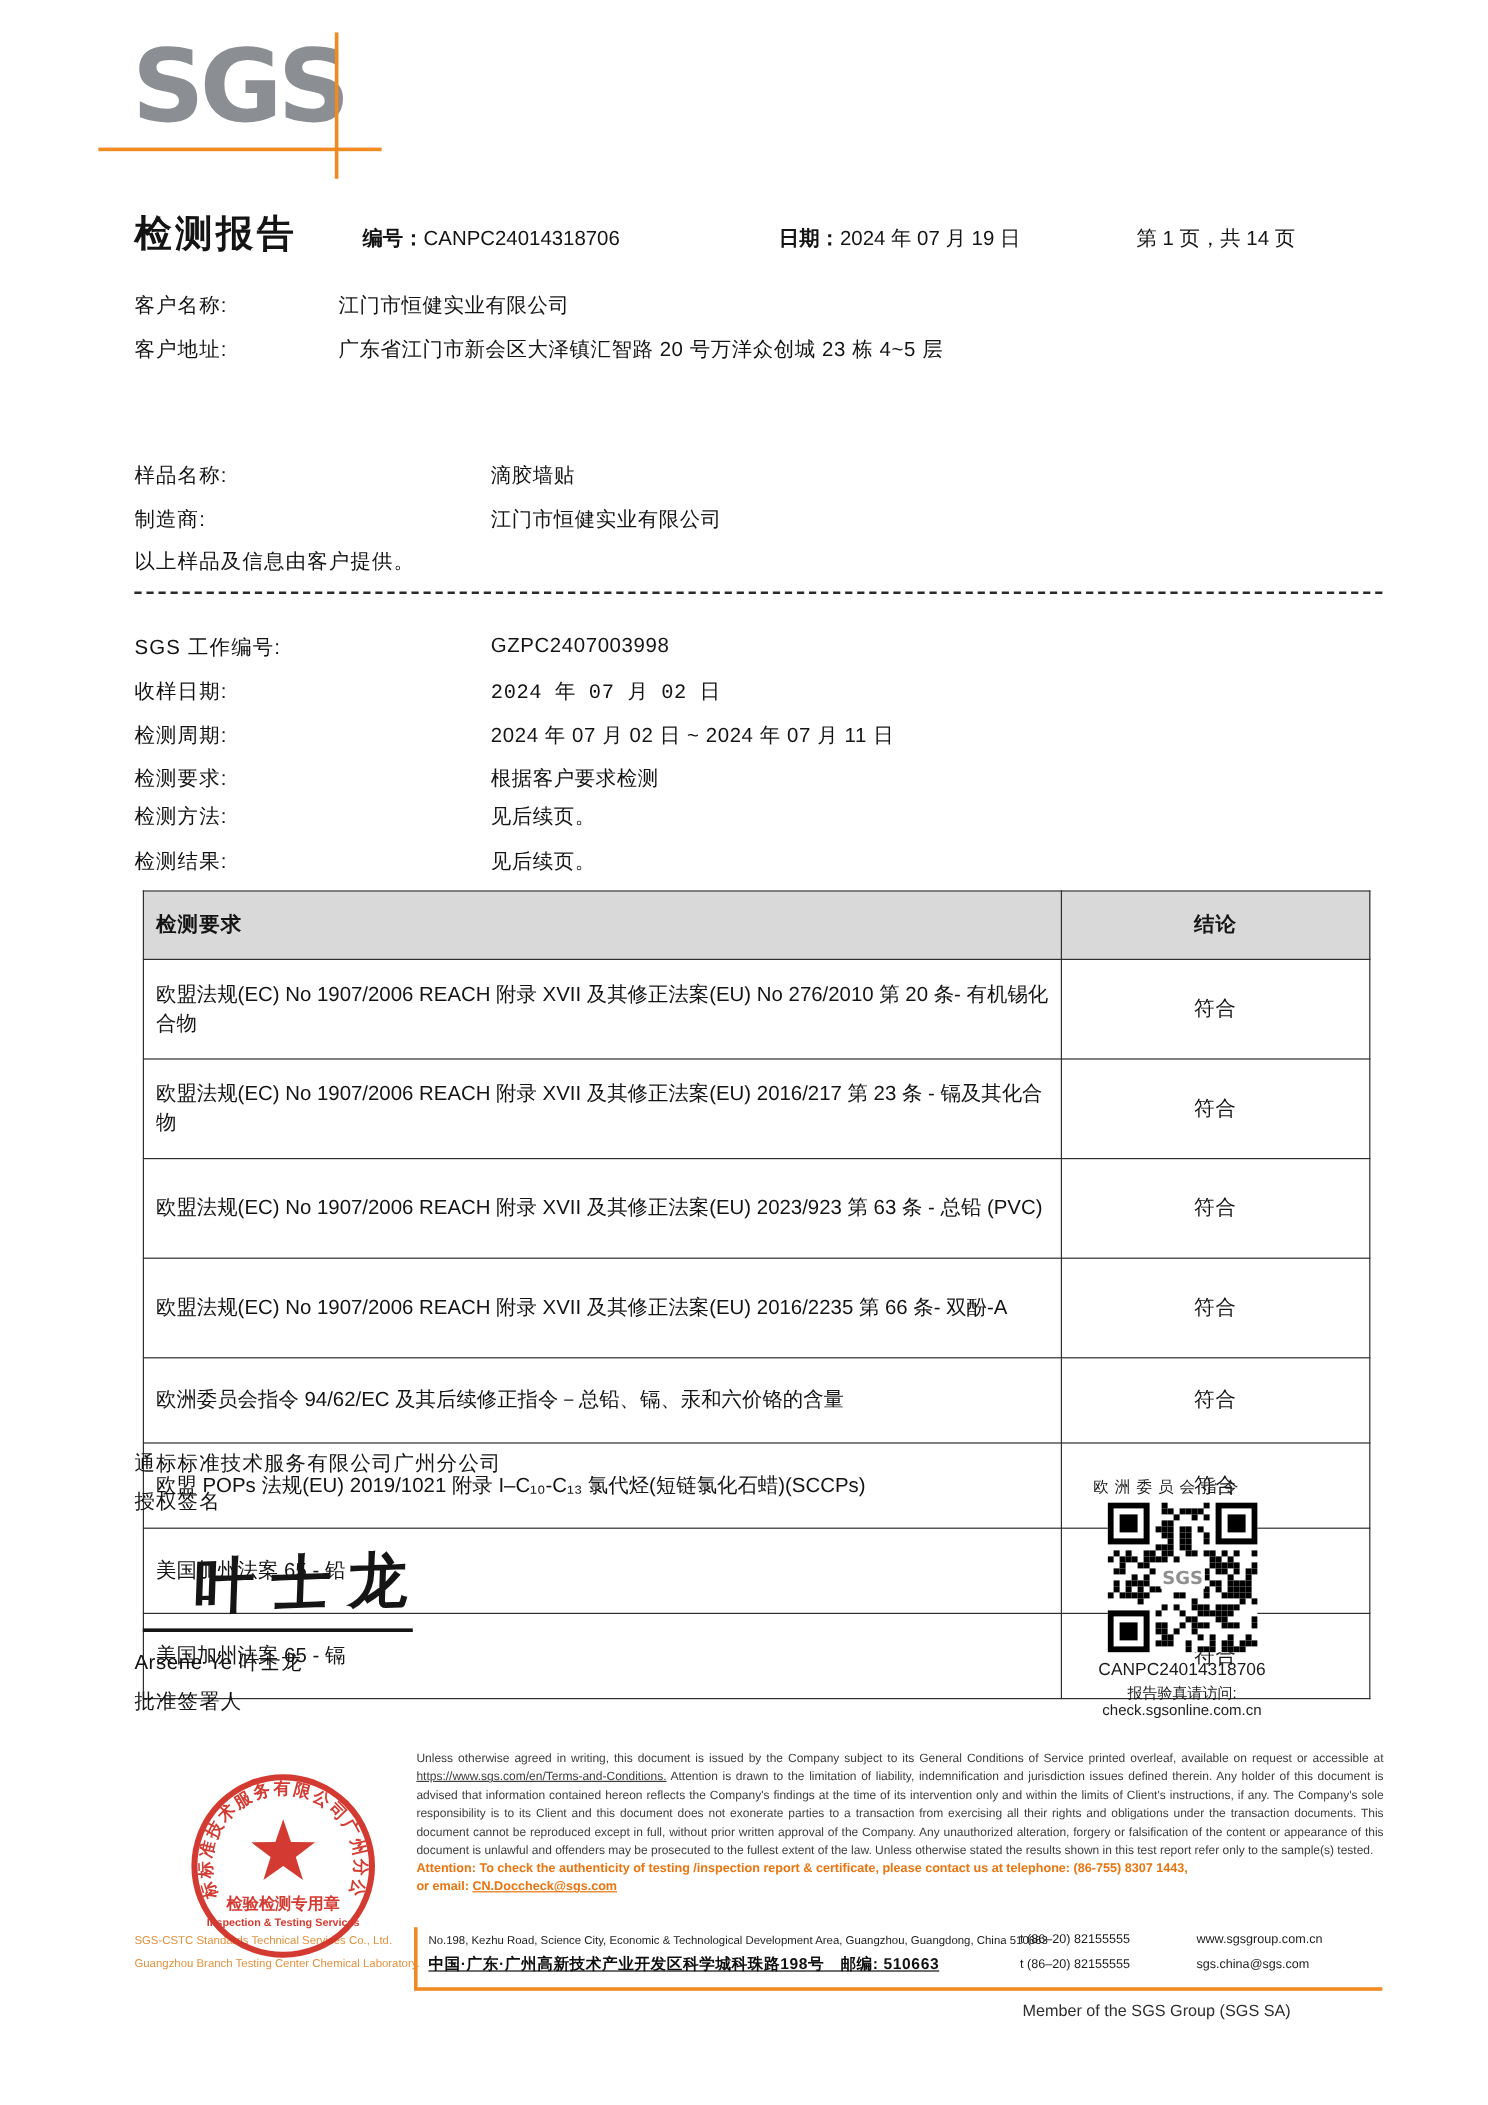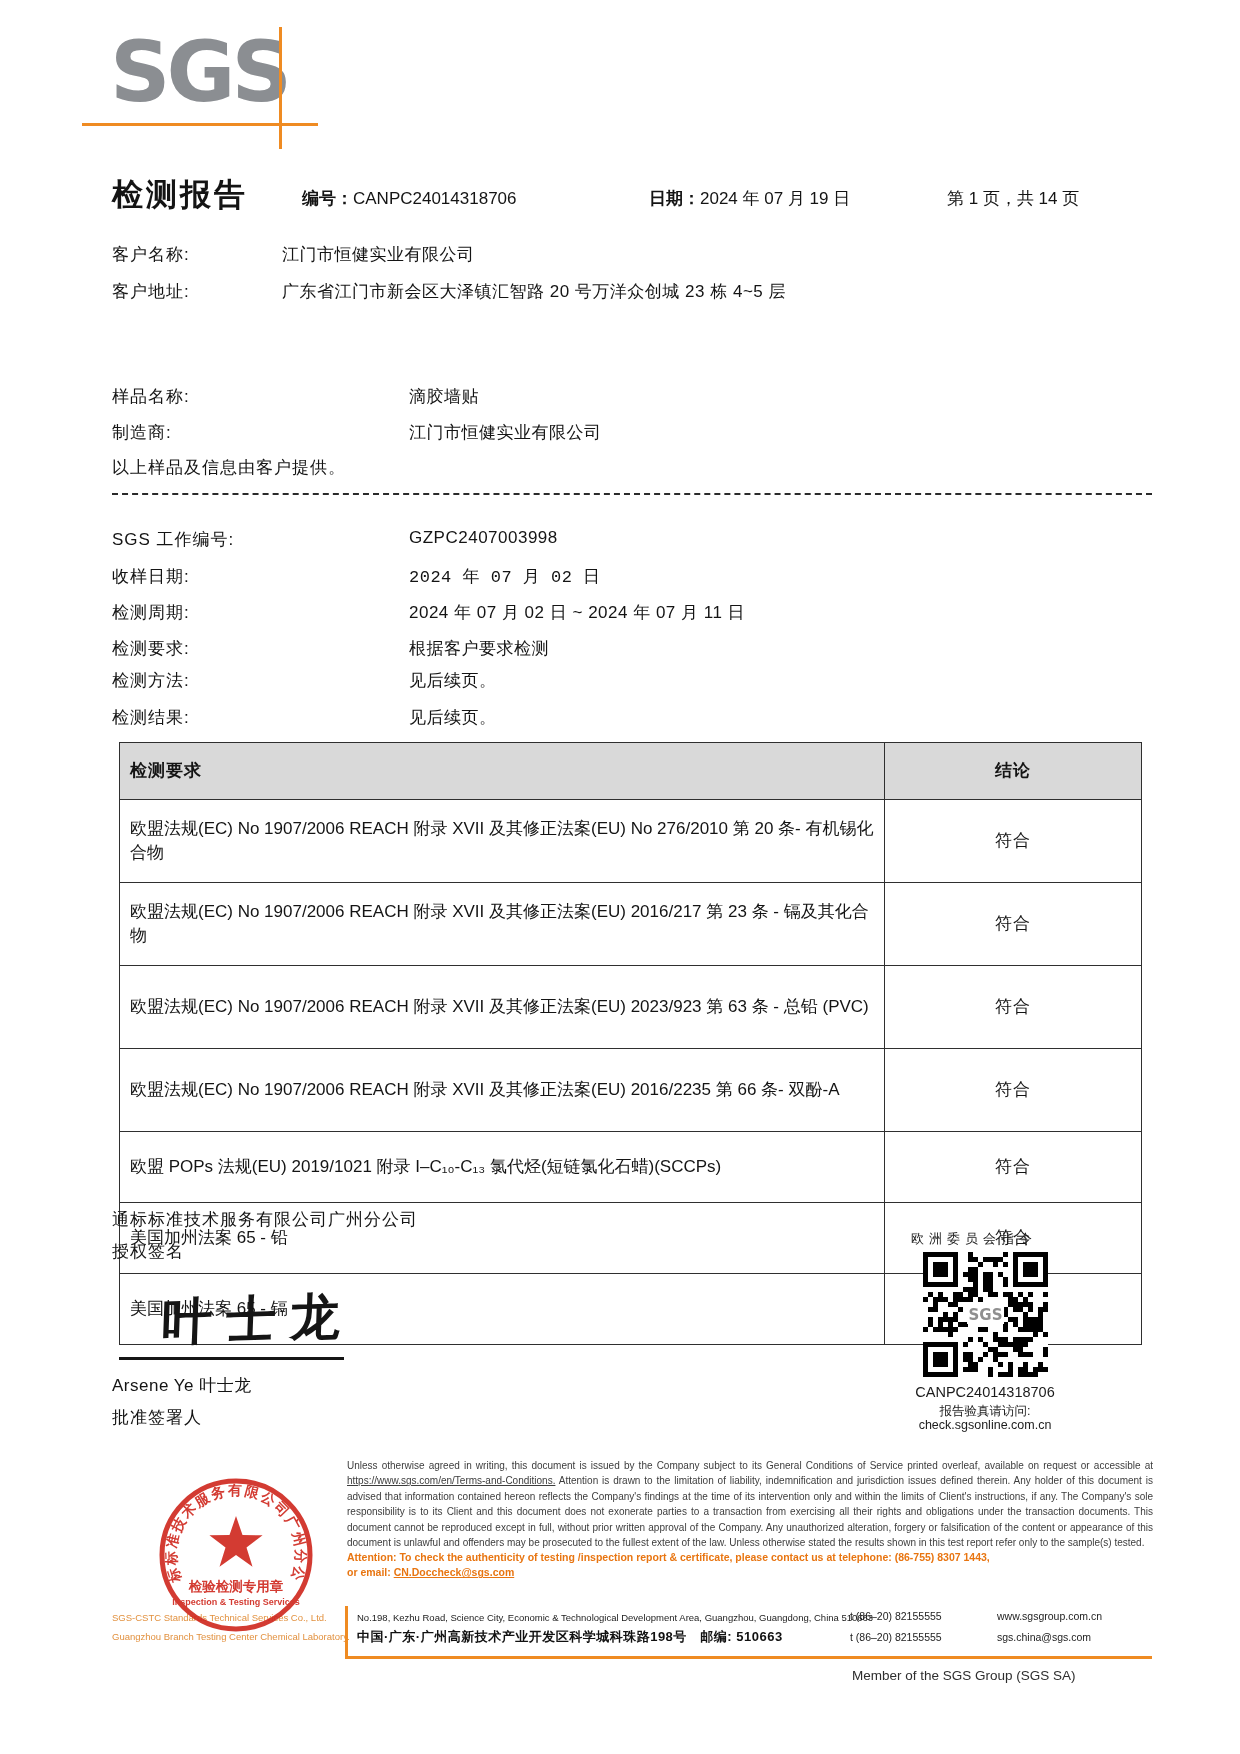--- a/index.html
+++ b/index.html
@@ -34,21 +34,21 @@
              font-family:"DejaVu Sans",sans-serif;letter-spacing:0;}
   .qr-wrap svg{position:absolute;left:0;top:0;z-index:1;}
   .qr-cap{font-size:13px;letter-spacing:5px;color:#1c1c1c;white-space:nowrap;}
   .qr-small{font-size:12.5px;color:#1c1c1c;text-align:center;width:200px;}
   
   .legal{width:806px;font-size:10px;line-height:15.4px;color:#3d3d3d;text-align:justify;}
   .legal .u{text-decoration:underline;}
   .attn{color:#e87511;font-weight:bold;font-size:10.5px;line-height:15px;}
   .attn .u{text-decoration:underline;}
   .addr-en{font-size:9.5px;color:#1c1c1c;white-space:nowrap;}
-  .addr-cn{font-size:13px;font-weight:bold;color:#111;white-space:nowrap;letter-spacing:.5px;}
+  .addr-cn{font-size:13px;font-weight:bold;color:#111;white-space:nowrap;letter-spacing:.5px;text-decoration:underline;}
   .addr-col{font-size:10.5px;color:#1c1c1c;white-space:nowrap;}
   .co-line{font-size:9.5px;color:#e2913f;white-space:nowrap;}
   .member{font-size:13.5px;color:#2e2e2e;}
 </style>
 </head>
 <body>
 
 <div id="page">
 
   <div class="abs logo-text" style="left:98px;top:30px;">SGS</div>
@@ -107,20 +107,24 @@
     <tr class="t2">
       <td>欧盟法规(EC) No 1907/2006 REACH 附录 XVII 及其修正法案(EU) 2016/217 第 23 条 - 镉及其化合物</td>
       <td class="cc">符合</td>
     </tr>
     <tr class="t2">
       <td>欧盟法规(EC) No 1907/2006 REACH 附录 XVII 及其修正法案(EU) 2023/923 第 63 条 - 总铅 (PVC)</td>
       <td class="cc">符合</td>
     </tr>
     <tr class="t2">
       <td>欧盟法规(EC) No 1907/2006 REACH 附录 XVII 及其修正法案(EU) 2016/2235 第 66 条- 双酚-A</td>
+      <td class="cc">符合</td>
+    </tr>
+    <tr class="t1">
+      <td>欧洲委员会指令 94/62/EC 及其后续修正指令－总铅、镉、汞和六价铬的含量</td>
       <td class="cc">符合</td>
     </tr>
     <tr class="t1">
       <td>欧盟 POPs 法规(EU) 2019/1021 附录 I–C₁₀-C₁₃ 氯代烃(短链氯化石蜡)(SCCPs)</td>
       <td class="cc">符合</td>
     </tr>
     <tr class="t1">
       <td>美国加州法案 65 - 铅</td>
       <td class="cc">符合</td>
     </tr>

